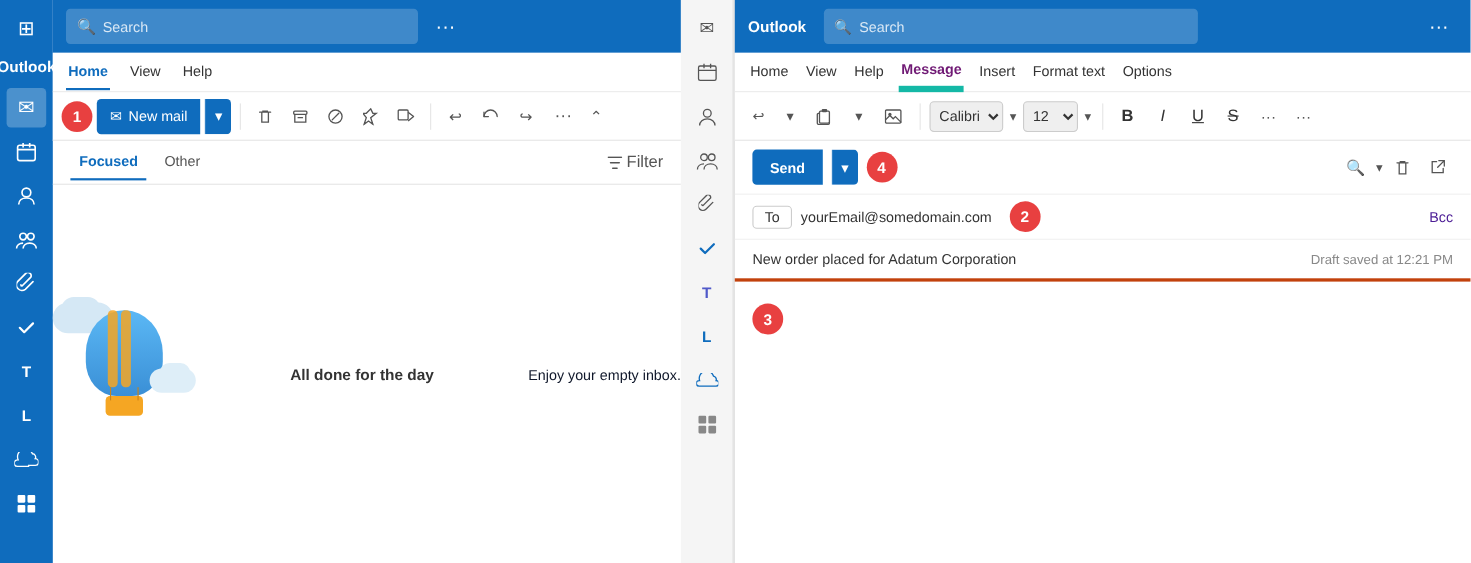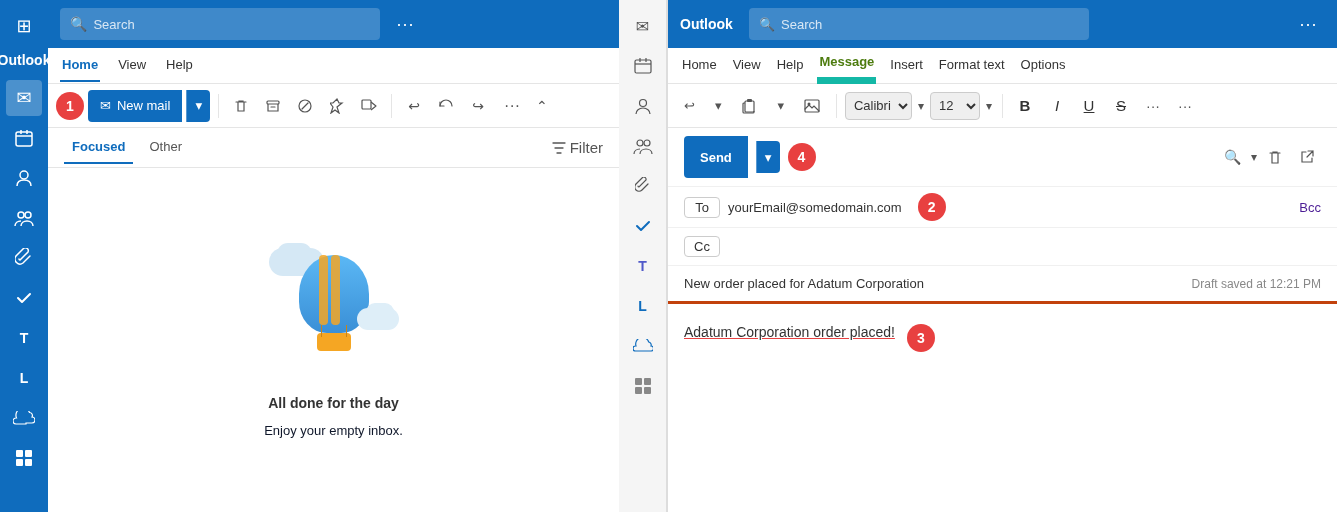--- a/index.html
+++ b/index.html
@@ -39,58 +39,58 @@
     .toolbar-more { color: #555; font-size: 16px; cursor: pointer; padding: 4px 8px; }
     .toolbar-chevron { color: #555; font-size: 14px; cursor: pointer; padding: 4px; }
 
     
     .inbox-tabs { display: flex; align-items: center; padding: 0 16px; height: 40px; border-bottom: 1px solid #e5e5e5; }
     .inbox-tab { font-size: 13px; color: #555; cursor: pointer; padding: 8px 8px; border-bottom: 2px solid transparent; margin-right: 8px; }
     .inbox-tab.active { color: #0f6cbd; border-bottom: 2px solid #0f6cbd; font-weight: 600; }
     .filter-btn { margin-left: auto; display: flex; align-items: center; gap: 4px; color: #555; cursor: pointer; font-size: 15px; text-align: right; }
 
     
-    .inbox-content { flex: 1; display: flex; flex-direction: column; align-items: center; justify-content: center; gap: 12px; }
+    .inbox-content { flex: 1; display: flex; flex-direction: row; align-items: center; justify-content: space-between; gap: 12px; }
     .inbox-done-text { font-size: 14px; font-weight: 600; color: #333; }
     .inbox-sub-text { font-size: 13px; color: #0f172a; }
 
     
     .icon-sidebar { width: 48px; background: #f5f5f5; display: flex; flex-direction: column; align-items: center; padding: 8px 0; gap: 4px; border-right: 1px solid #ddd; }
     .icon-sidebar-item { width: 36px; height: 36px; display: flex; align-items: center; justify-content: center; border-radius: 4px; cursor: pointer; font-size: 16px; color: #555; }
 
     
     .right-panel { flex: 1; display: flex; flex-direction: column; }
 
     
     .right-top-bar { background: #0f6cbd; display: flex; align-items: center; padding: 0 12px; height: 48px; gap: 8px; }
     .right-search-box { flex: 1; background: rgba(255,255,255,0.2); border: none; border-radius: 4px; height: 32px; display: flex; align-items: center; padding: 0 10px; gap: 6px; }
     .right-search-box input { background: transparent; border: none; outline: none; color: #fff; font-size: 13px; width: 100%; }
     .right-search-box input::placeholder { color: rgba(255,255,255,0.8); }
 
     
     .right-nav { background: #fff; border-bottom: 1px solid #e5e5e5; display: flex; align-items: center; padding: 0 12px; height: 36px; gap: 12px; }
     .right-nav-item { font-size: 13px; color: #333; cursor: pointer; padding: 8px 2px; border-bottom: 2px solid transparent; }
-    .right-nav-item.active { color: #4d7c0f; border-bottom: 8px solid #14b8a6; font-weight: 600; }
+    .right-nav-item.active { color: #701a75; border-bottom: 6px solid #14b8a6; font-weight: 600; }
 
     
     .right-toolbar { background: #fff; border-bottom: 1px solid #e5e5e5; display: flex; align-items: center; padding: 4px 8px; height: 44px; gap: 4px; flex-wrap: wrap; }
     .rtb-btn { height: 28px; padding: 0 8px; display: flex; align-items: center; gap: 4px; cursor: pointer; border-radius: 4px; color: #555; font-size: 13px; }
     .font-select { height: 28px; border: 1px solid #ccc; border-radius: 4px; font-size: 13px; padding: 0 4px; color: #333; }
     .font-size-select { height: 28px; border: 1px solid #ccc; border-radius: 4px; font-size: 13px; padding: 0 4px; width: 50px; color: #333; }
     .format-btn { width: 28px; height: 28px; display: flex; align-items: center; justify-content: center; cursor: pointer; border-radius: 4px; color: #333; font-size: 15px; }
     .format-btn.bold { font-weight: 700; }
     .format-btn.italic { font-style: italic; }
     .format-btn.underline { text-decoration: underline; }
 
     
     .compose-area { flex: 1; display: flex; flex-direction: column; padding: 0; }
 
     
     .send-row { display: flex; align-items: center; padding: 8px 16px; gap: 8px; border-bottom: 1px solid #f0f0f0; }
-    .send-btn { background: #0f6cbd; color: #fff; border: none; border-radius: 4px 0 0 4px; height: 42px; padding: 0 16px; font-size: 13px; cursor: pointer; font-weight: 600; }
+    .send-btn { background: #0f6cbd; color: #fff; border: none; border-radius: 4px 0 0 4px; height: 32px; padding: 0 16px; font-size: 13px; cursor: pointer; font-weight: 600; }
     .send-dropdown-btn { background: #0f6cbd; color: #fff; border: none; border-left: 1px solid rgba(255,255,255,0.3); border-radius: 0 4px 4px 0; height: 32px; padding: 0 8px; cursor: pointer; }
     .step4-badge { width: 28px; height: 28px; background: #e84040; border-radius: 50%; color: #fff; display: flex; align-items: center; justify-content: center; font-size: 14px; font-weight: 700; }
     .send-row-icons { margin-left: auto; display: flex; gap: 4px; align-items: center; }
     .send-icon-btn { width: 28px; height: 28px; display: flex; align-items: center; justify-content: center; cursor: pointer; border-radius: 4px; color: #555; font-size: 14px; }
 
     
     .to-row { display: flex; align-items: center; padding: 6px 16px; border-bottom: 1px solid #f0f0f0; min-height: 38px; }
     .field-label { width: 16px; min-width: 36px; border: 1px solid #ccc; border-radius: 4px; text-align: center; padding: 2px 6px; font-size: 13px; color: #333; margin-right: 8px; }
     .recipient-chips { flex: 1; display: flex; align-items: center; gap: 16px; }
     .recipient-chip { font-size: 13px; color: #333; }
@@ -405,30 +405,25 @@
 
     <div class="to-row">
       <span class="field-label">To</span>
       <div class="recipient-chips">
         <span class="recipient-chip">yourEmail@somedomain.com</span>
         <div class="step2-badge">2</div>
       </div>
       <span class="bcc-link">Bcc</span>
     </div>
 
-    <div class="cc-row">
-      <span class="field-label">Cc</span>
-      <input type="text" style="flex: 1 1 0%; border: none; outline: none; font-size: 13px;">
-    </div>
 
     <div class="subject-row">
       <input class="subject-input" type="text" value="New order placed for Adatum Corporation" style="">
       <span class="draft-saved">Draft saved at 12:21 PM</span>
     </div>
 
     <div class="body-row">
       <div class="step3-area">
-        <p class="body-text">Adatum Corporation order placed!</p>
         <div class="step3-badge">3</div>
       </div>
     </div>
   </div>
 </div>
 
 </body></html>

